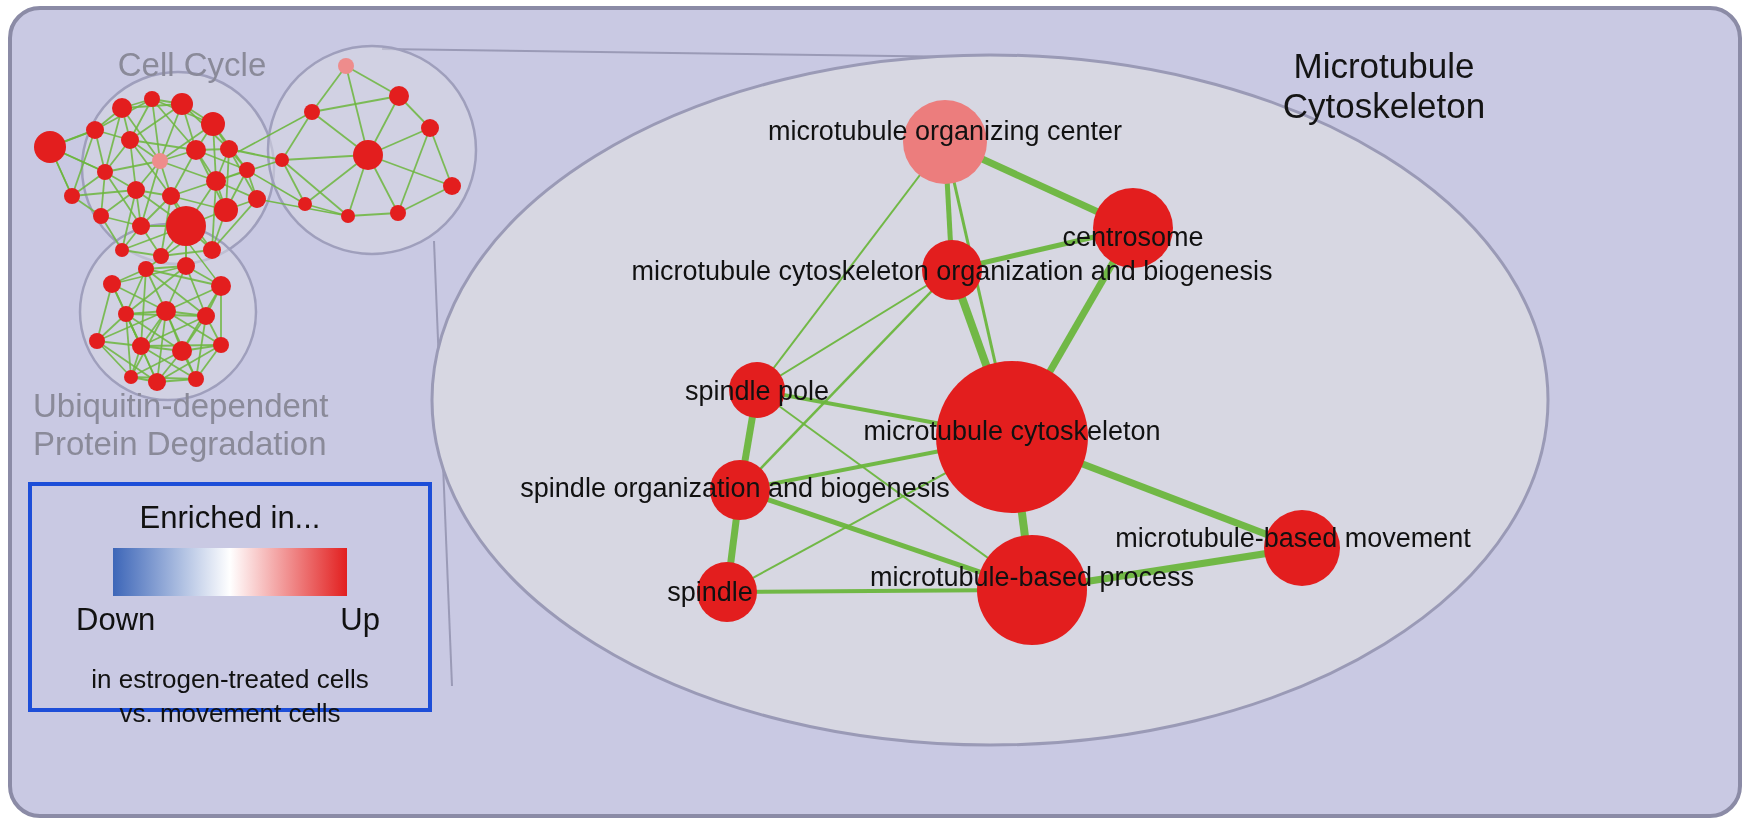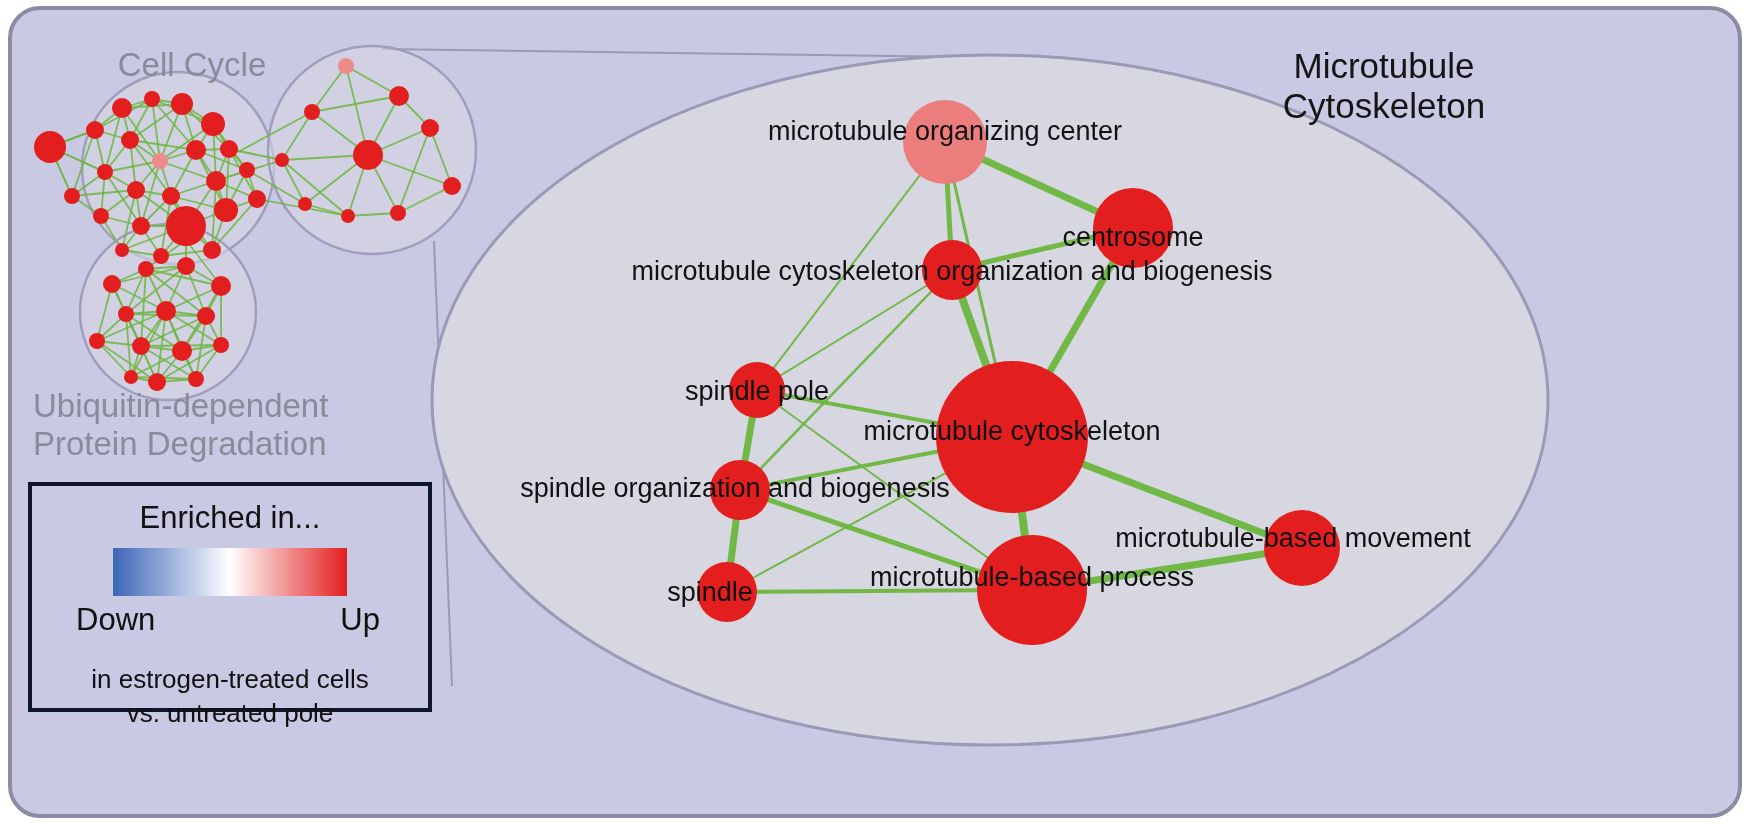--- a/index.html
+++ b/index.html
@@ -17,21 +17,21 @@
   .gray-label  { font: 33px "Liberation Sans", sans-serif; fill: #8a8a99; }
   .title-label { font: 35px "Liberation Sans", sans-serif; fill: #141414; text-anchor: middle; }
 
   .legend {
     position: absolute;
     left: 28px;
     top: 482px;
     width: 404px;
     height: 230px;
     box-sizing: border-box;
-    border: 4px solid #0f172a;
+    border: 4px solid #1d4ed8;
     background: transparent;
     text-align: center;
     color: #111111;
   }
   .legend-title { font-size: 31px; margin-top: 14px; }
   .legend-grad {
     width: 234px;
     height: 48px;
     margin: 12px auto 4px auto;
   }
@@ -344,17 +344,17 @@
 
   <div class="legend">
     <div class="legend-title">Enriched in...</div>
     <div class="legend-grad" id="legend-grad" style="background: linear-gradient(to right, rgb(61, 102, 184) 0%, rgb(255, 255, 255) 50%, rgb(226, 31, 31) 100%);"></div>
     <div class="legend-updown">
       <span>Down</span>
       <span>Up</span>
     </div>
     <div class="legend-caption">
       <div>in estrogen-treated cells</div>
-      <div>vs. untreated pole</div>
+      <div>vs. movement cells</div>
     </div>
   </div>
 
 </div>
 
 </body></html>

